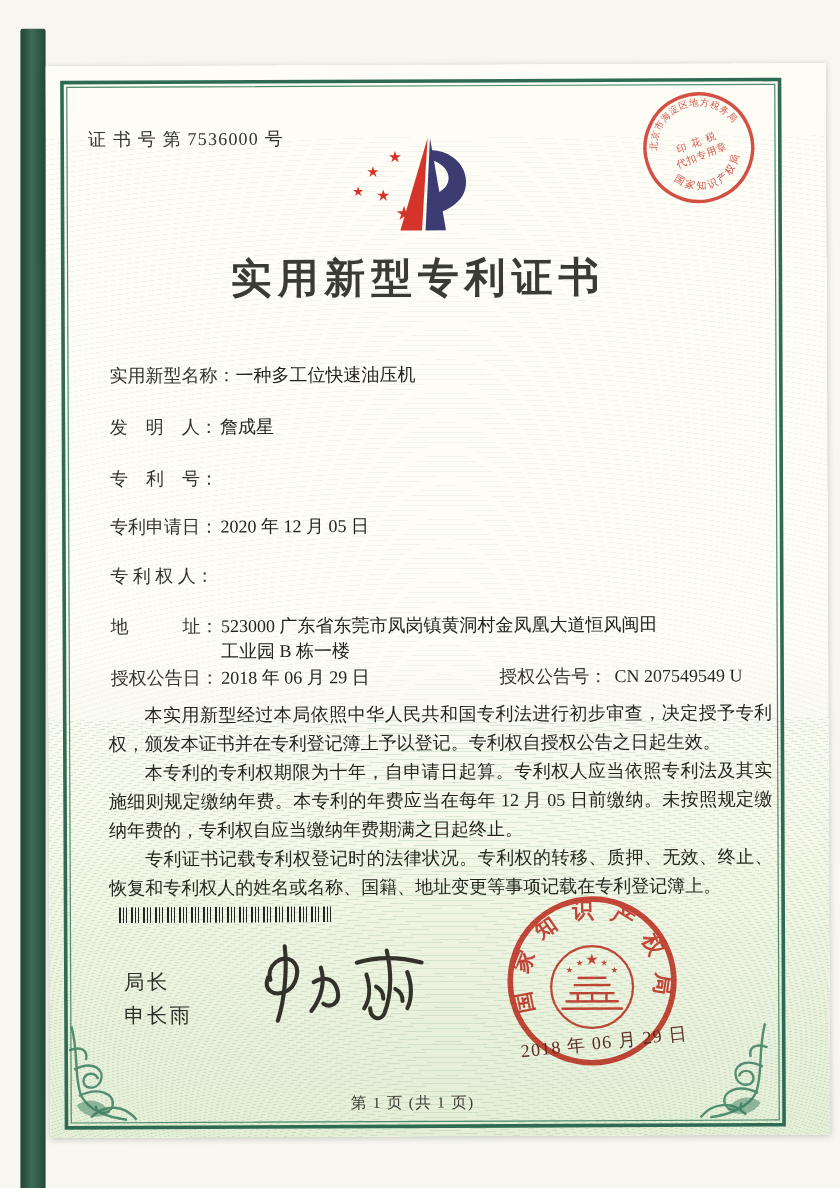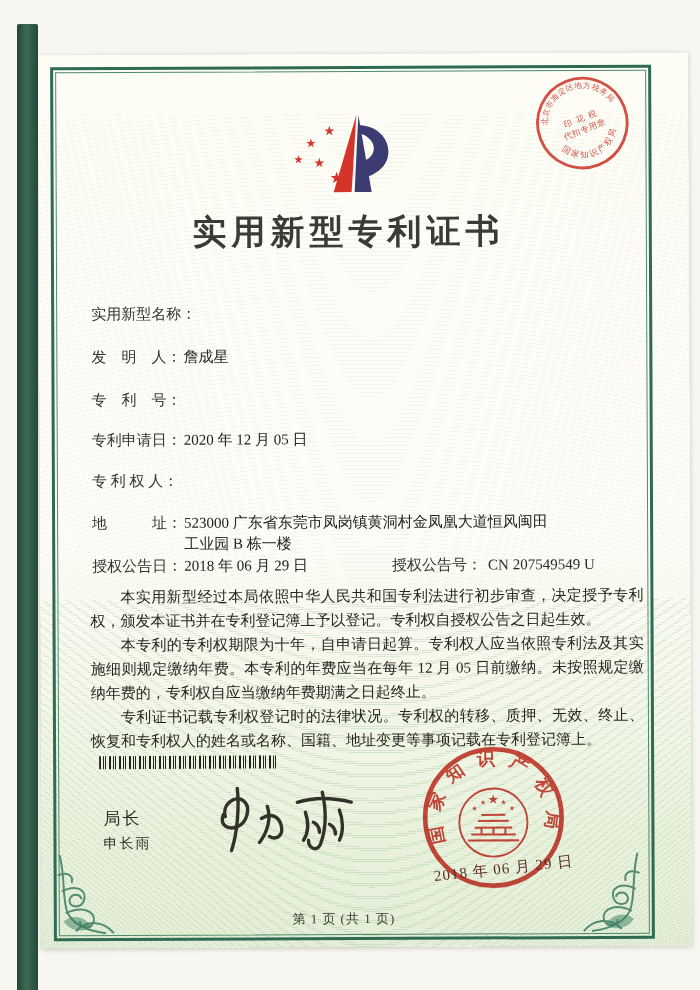--- a/index.html
+++ b/index.html
@@ -49,34 +49,34 @@
   .title{
     position:absolute;left:12px;top:155px;width:595px;text-align:center;
     font-size:34px;font-weight:600;color:#3b3b36;letter-spacing:5px;white-space:pre;
   }
   .field-row{
     position:absolute;left:52px;width:560px;font-size:15px;color:#2b2b26;
     display:flex;align-items:flex-start;line-height:21px;
   }
   .field-label{flex:0 0 92px;white-space:pre;color:#33332c;}
   .field-value{white-space:pre-line;color:#23231f;}
-  .grant-label2{margin-left:84px;white-space:pre;color:#33332c;}
+  .grant-label2{margin-left:108px;white-space:pre;color:#33332c;}
   .grant-value2{margin-left:6px;white-space:pre;text-align:right;}
   .body-text{
     position:absolute;left:50px;top:530px;width:553px;
     font-size:15px;line-height:24px;color:#26261f;text-align:justify;
   }
   .body-text p{margin:0;text-indent:2em;}
   .barcode{
     position:absolute;left:58px;top:701px;width:177px;height:13px;
     background:
       repeating-linear-gradient(90deg,#242424 0 2px,rgba(0,0,0,0) 2px 3.5px,#242424 3.5px 4.5px,rgba(0,0,0,0) 4.5px 6px,#242424 6px 7px,rgba(0,0,0,0) 7px 10px);
   }
   .director-label{position:absolute;left:62px;top:752px;font-size:17px;color:#2e2e28;letter-spacing:2px;text-align:right;}
-  .director-name{position:absolute;left:62px;top:780px;font-size:14px;color:#2e2e28;letter-spacing:2px;}
+  .director-name{position:absolute;left:62px;top:780px;font-size:17px;color:#2e2e28;letter-spacing:2px;}
   .signature{position:absolute;left:160px;top:728px;width:170px;height:80px;}
   .seal{position:absolute;left:377px;top:689px;width:150px;height:150px;mix-blend-mode:multiply;opacity:.92;}
   .seal-date{
     position:absolute;left:392px;top:804px;width:180px;font-size:15px;color:#5a2d23;
     letter-spacing:1px;transform:rotate(-6deg);white-space:pre;
   }
   .tax-stamp{position:absolute;left:496px;top:22px;width:96px;height:96px;transform:rotate(-21deg);mix-blend-mode:multiply;opacity:.88;}
   .footer{
     position:absolute;left:12px;top:856px;width:580px;text-align:center;
     font-size:13px;color:#3a3a33;letter-spacing:1px;white-space:pre;
@@ -111,20 +111,21 @@
     <g fill="none" stroke="#3a7c5e" stroke-width="2" opacity=".85">
       <path d="M12,8 C18,30 14,52 20,66 C26,78 42,84 58,86"></path>
       <path d="M14,44 C30,36 40,44 36,54 C32,62 20,60 22,52 C24,46 32,46 34,52"></path>
       <path d="M18,66 C34,58 48,64 46,74 C44,82 32,82 32,74"></path>
       <path d="M28,84 C40,72 56,74 66,86"></path>
       <path d="M10,28 C20,24 26,28 24,36"></path>
     </g>
     <path d="M16,74 C26,66 38,70 44,80 C34,86 22,84 16,74 Z" fill="#3a7c5e" opacity=".5" stroke="none"></path>
   </svg>
 
+  <div class="cert-no">证 书 号 第 7536000 号</div>
 
   <svg class="tax-stamp" viewBox="0 0 150 150">
     <defs>
       <path id="tax-top" d="M21.9,60.8 A55,55 0 0 1 128.1,60.8"></path>
       <path id="tax-bot" d="M27.9,99 A52,52 0 0 0 122.1,99"></path>
     </defs>
     <circle cx="75" cy="75" r="70" fill="none" stroke="#d0392e" stroke-width="4.5"></circle>
     <text font-size="12" fill="#d0392e" letter-spacing="1">
       <textPath href="#tax-top" startOffset="2">北京市海淀区地方税务局</textPath>
     </text>
@@ -145,20 +146,21 @@
       <text x="0" y="50" font-size="11">★</text>
       <text x="20" y="54" font-size="13">★</text>
       <text x="36" y="70" font-size="16">★</text>
     </g>
   </svg>
 
   <div class="title">实用新型专利证书</div>
 
   <div class="field-row" style="top:249px">
     <span class="field-label">实用新型名称：</span>
+    <span class="field-value">一种多工位快速油压机</span>
   </div>
   <div class="field-row" style="top:292px">
     <span class="field-label">发　明　人：</span>
     <span class="field-value">詹成星</span>
   </div>
   <div class="field-row" style="top:335px">
     <span class="field-label">专　利　号：</span>
   </div>
   <div class="field-row" style="top:375px">
     <span class="field-label">专利申请日：</span>

